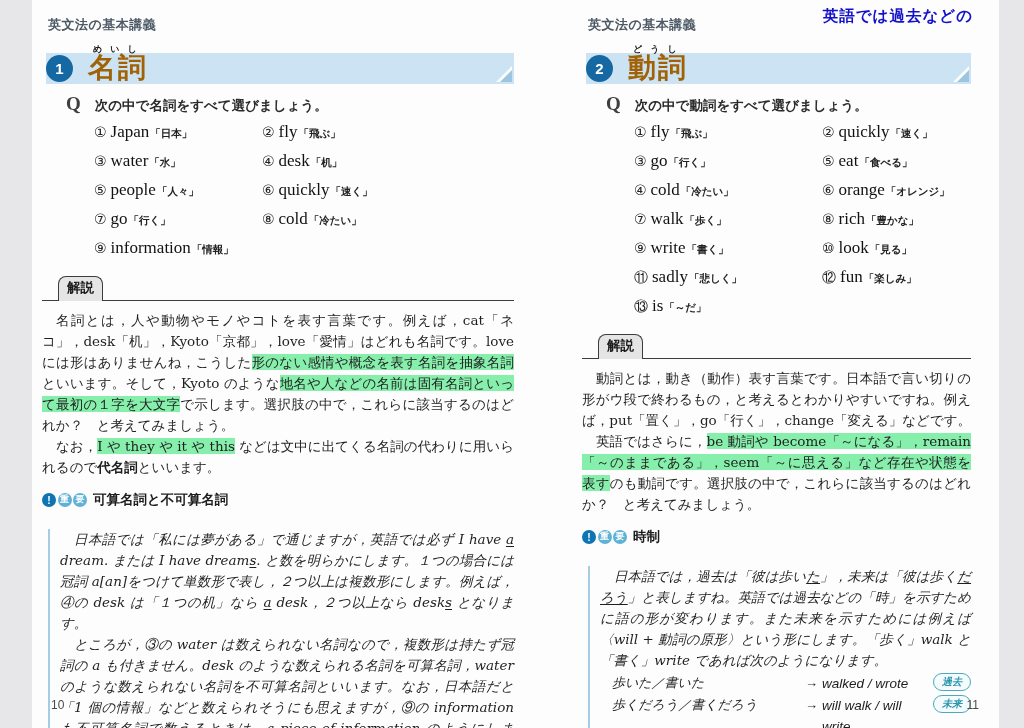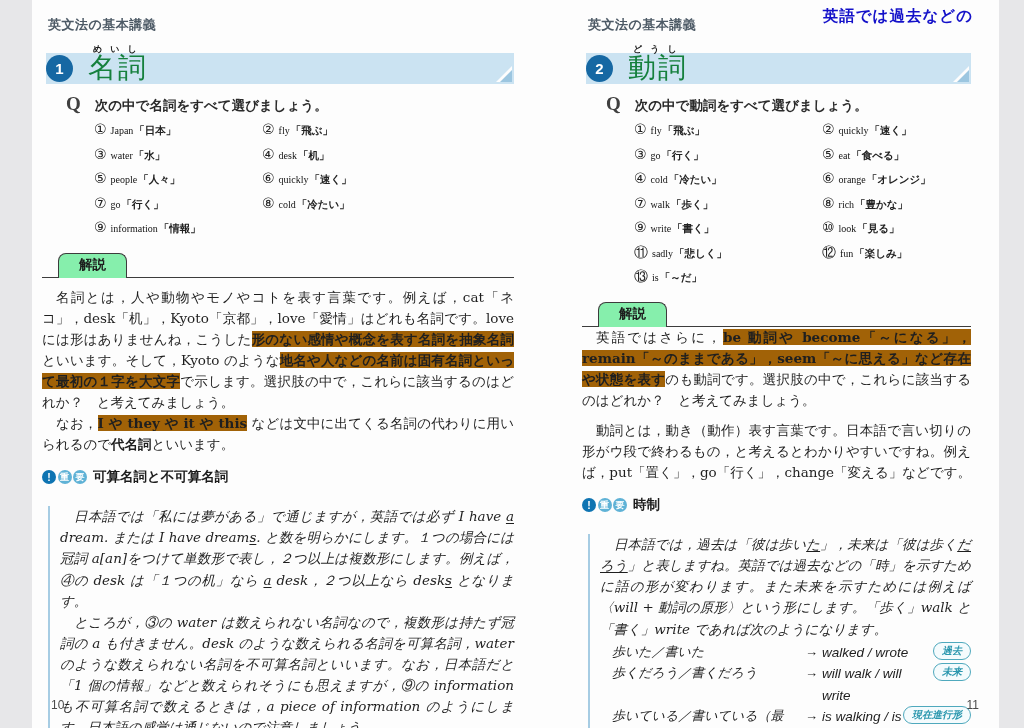--- a/index.html
+++ b/index.html
@@ -17,44 +17,44 @@
   .sample-label { position:absolute; top:6px; right:26px; font-size:15.5px; font-weight:800; color:#1411c9; letter-spacing:1px; }
 
   
   .section-head { position:relative; height:46px; margin-top:4px; }
   .banner { position:absolute; left:4px; right:0; bottom:0; height:31px; background:#cbe3f2; }
   .banner .fold-w { position:absolute; right:2px; bottom:2px; width:0; height:0; border-style:solid; border-width:0 0 16px 16px; border-color:transparent transparent #fdfdfd transparent; }
   .banner .fold-b { position:absolute; right:2px; bottom:2px; width:0; height:0; border-style:solid; border-width:0 0 12px 12px; border-color:transparent transparent #9cc6e0 transparent; }
   .num-circle { position:absolute; left:4px; bottom:2px; width:27px; height:27px; border-radius:50%; background:#1668a3; color:#fff; font-size:15px; font-weight:700; display:flex; align-items:center; justify-content:center; z-index:2; }
   .title-wrap { position:absolute; left:46px; bottom:1px; z-index:2; }
   .furigana { font-size:9px; font-weight:700; letter-spacing:8px; margin-left:5px; color:#1a1a1a; line-height:1.2; }
-  .sec-title { font-size:28px; font-weight:400; line-height:1.02; color:#15803d; letter-spacing:2px; }
+  .sec-title { font-size:28px; font-weight:700; line-height:1.02; color:#a16207; letter-spacing:2px; }
 
   
   .q-row { display:flex; margin:10px 0 2px 24px; gap:14px; }
   .q-mark { font-family:"Liberation Serif","DejaVu Serif",serif; font-size:19px; font-weight:600; color:#3f3f3f; line-height:1.1; }
   .q-text { font-size:13.5px; font-weight:700; color:#2b2b2b; padding-top:3px; }
 
   .options { margin:4px 0 0 52px; display:grid; row-gap:3.5px; font-size:13px; }
   .page-left  .options { grid-template-columns:168px auto; }
   .page-right .options { grid-template-columns:188px auto; }
   .opt { white-space:nowrap; line-height:1.5; }
   .opt-num { font-size:14px; color:#222; margin-right:4px; }
-  .opt-word { font-family:"Liberation Serif","DejaVu Serif",serif; font-size:10px; color:#111; }
+  .opt-word { font-family:"Liberation Serif","DejaVu Serif",serif; font-size:17px; color:#111; }
   .opt-meaning { font-size:10.5px; font-weight:600; color:#222; margin-left:1px; }
 
   
   .tab-head { display:flex; margin-top:15px; height:25px; }
   .tab-head .stub-l { width:16px; border-bottom:1.8px solid #3c3c3c; }
-  .tab-head .tab { border:1.8px solid #3c3c3c; border-bottom:none; border-radius:8px 8px 0 0; padding:2px 20px 0; font-weight:700; font-size:13.5px; color:#1c1c1c; background:#86efac; }
+  .tab-head .tab { border:1.8px solid #3c3c3c; border-bottom:none; border-radius:8px 8px 0 0; padding:2px 8px 0; font-weight:700; font-size:13.5px; color:#1c1c1c; background:#e5e5e5; }
   .tab-head .fill-r { flex:1; border-bottom:1.8px solid #3c3c3c; }
 
   .body-p { font-family:"DejaVu Serif","Liberation Serif",serif; font-size:13.5px; line-height:1.56; color:#1f1f1f; text-indent:14px; text-align:justify; }
   .p-top { margin-top:9px; }
-  .seg-hl { background:#a16207; font-weight:700; }
+  .seg-hl { background:#86efac; font-weight:400; }
   .seg-b  { font-weight:700; }
   .seg-u  { text-decoration:underline; text-underline-offset:2px; }
 
   
   .juyo { margin-top:13px; }
   .juyo-head { display:flex; align-items:center; font-weight:700; font-size:13.5px; color:#1c1c1c; }
   .juyo-icon { display:inline-flex; gap:1.5px; margin-right:6px; }
   .ji { width:14px; height:14px; border-radius:50%; color:#fff; font-size:9px; font-weight:700; display:flex; align-items:center; justify-content:center; }
   .ji-bang { background:#0e74b2; font-size:10.5px; }
   .ji-k { background:#5fb2d6; }
@@ -238,22 +238,22 @@
           <span class="opt-num">⑬</span><span class="opt-word">is</span><span class="opt-meaning">「～だ」</span>
         </div>
       </div>
 
     <div class="tab-head">
       <span class="stub-l"></span>
       <span class="tab">解説</span>
       <span class="fill-r"></span>
     </div>
 
+    <p class="body-p p-top"><span>動詞とは，動き（動作）表す言葉です。日本語で言い切りの形がウ段で終わるもの，と考えるとわかりやすいですね。例えば，put「置く」，go「行く」，change「変える」などです。</span></p>
     <p class="body-p"><span>英語ではさらに，</span><span class="seg-hl">be 動詞や become「～になる」，remain「～のままである」，seem「～に思える」など存在や状態を表す</span><span>のも動詞です。選択肢の中で，これらに該当するのはどれか？　と考えてみましょう。</span></p>
-    <p class="body-p p-top"><span>動詞とは，動き（動作）表す言葉です。日本語で言い切りの形がウ段で終わるもの，と考えるとわかりやすいですね。例えば，put「置く」，go「行く」，change「変える」などです。</span></p>
 
     <div class="juyo">
       <div class="juyo-head">
         <span class="juyo-icon">
           <span class="ji ji-bang">!</span>
           <span class="ji ji-k">重</span>
           <span class="ji ji-k">要</span>
         </span>
         <span>時制</span>
       </div>

